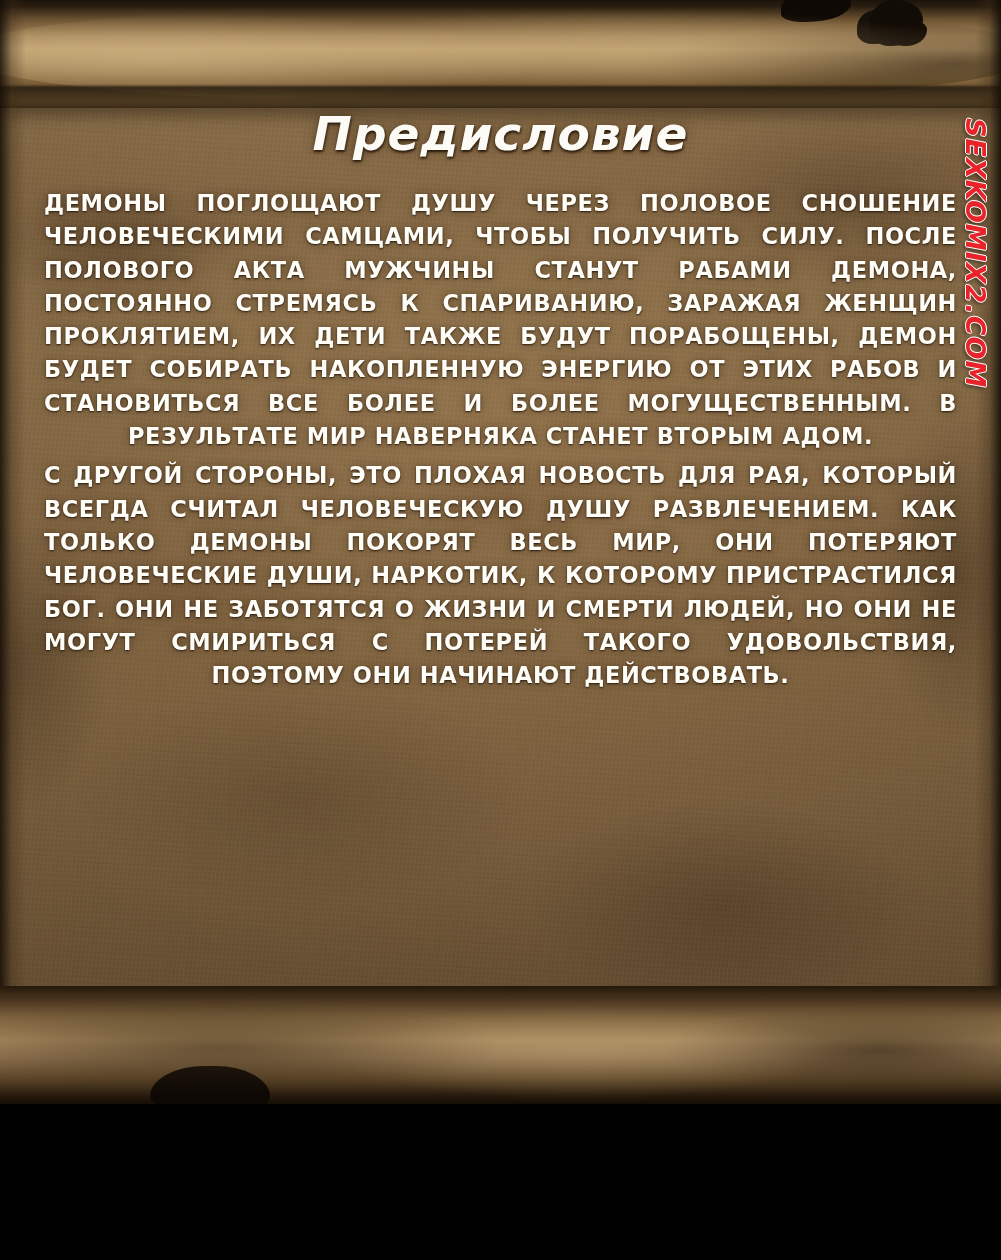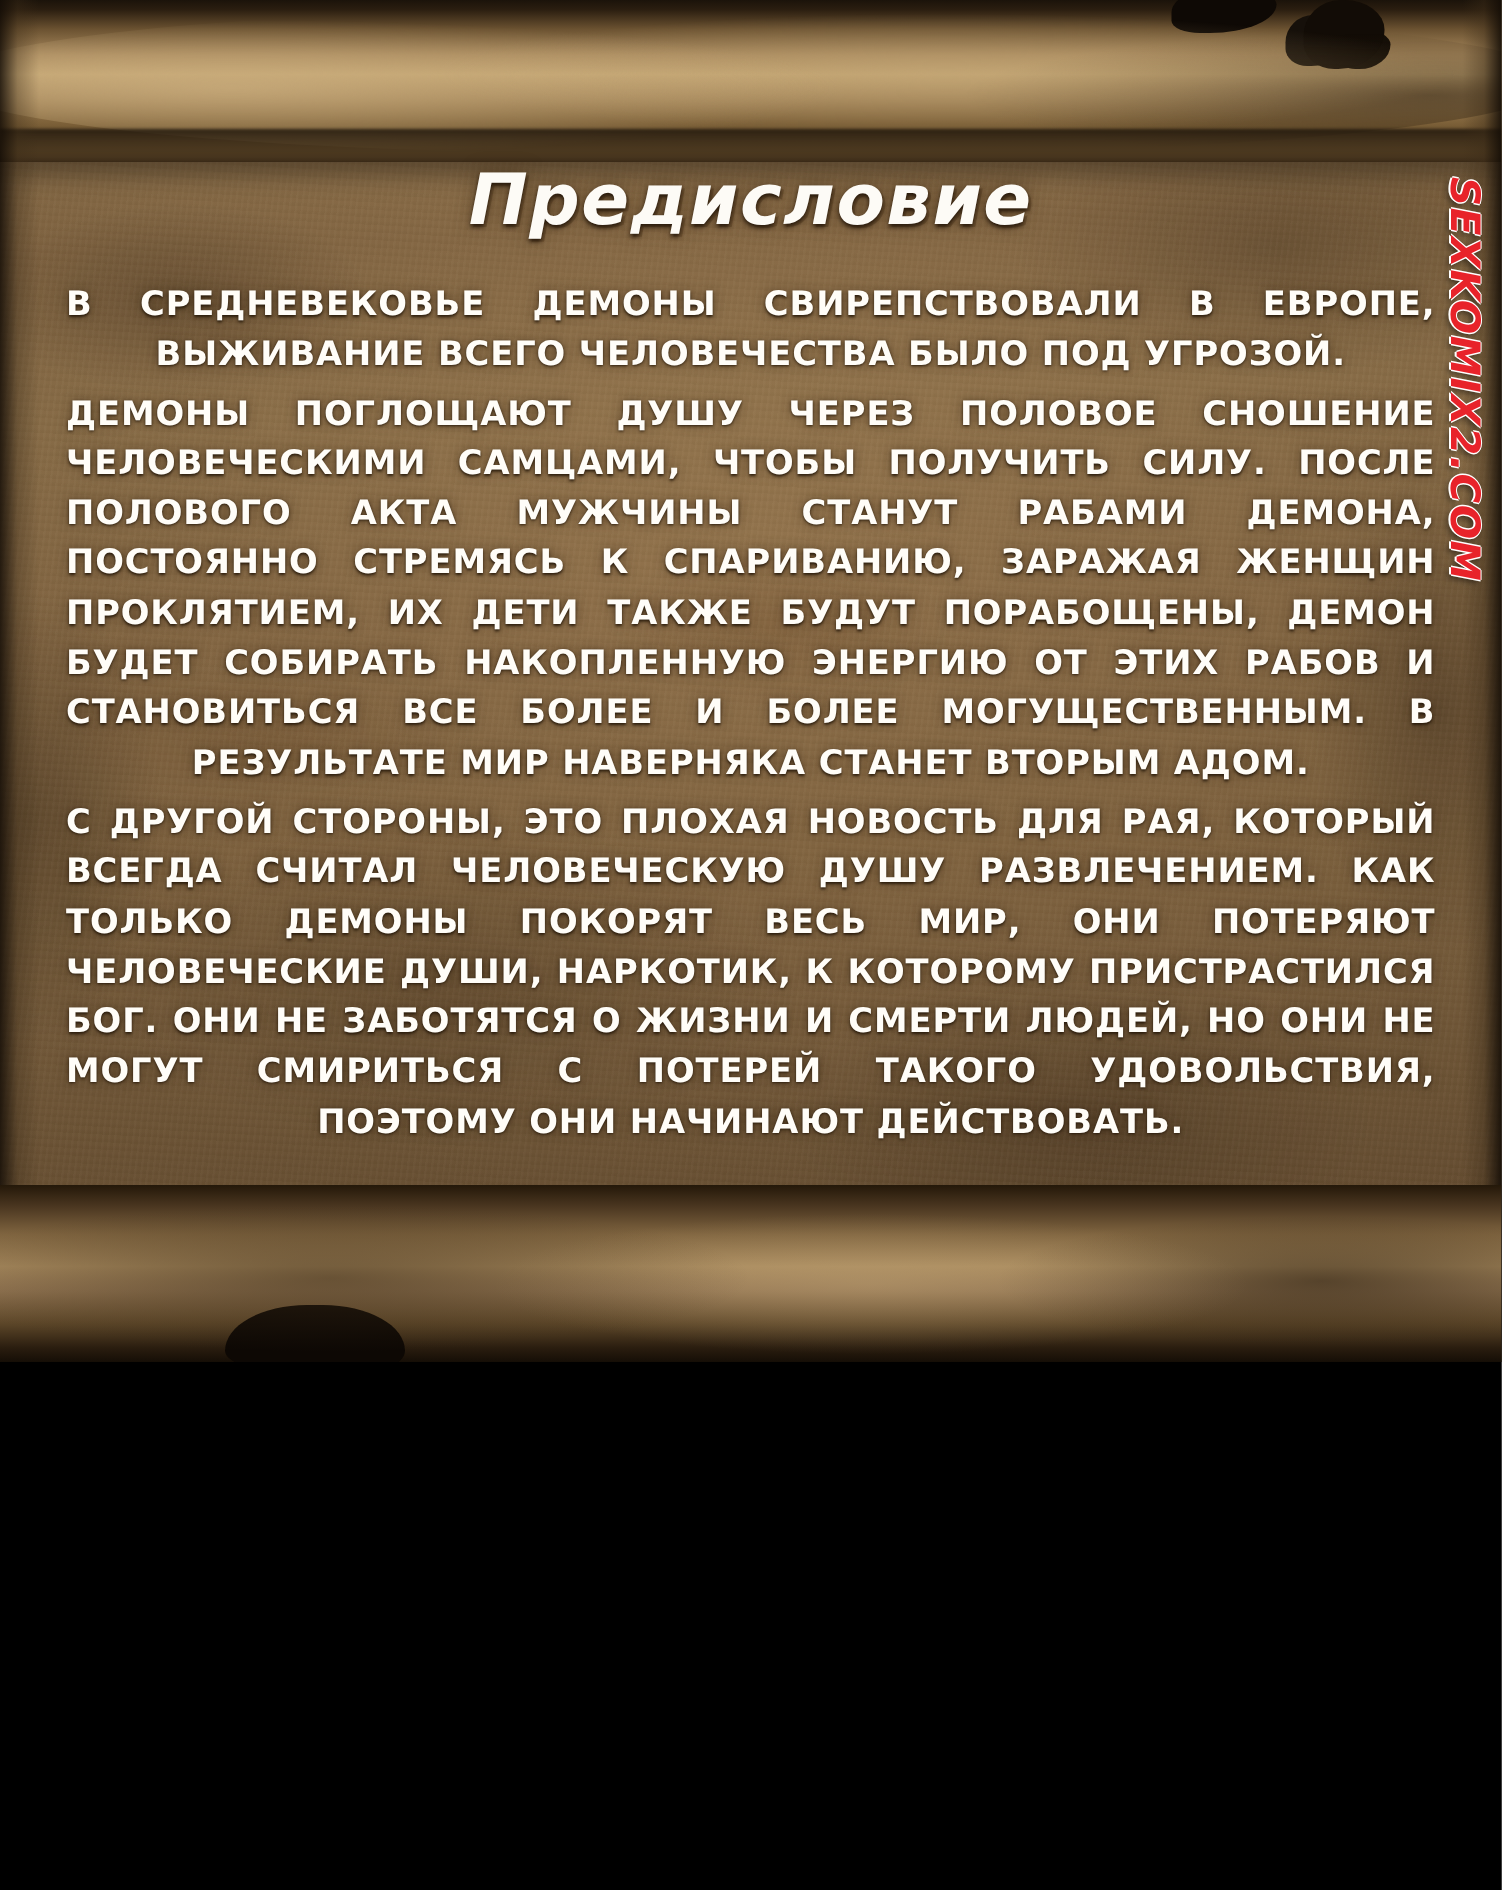--- a/index.html
+++ b/index.html
@@ -7,21 +7,21 @@
     padding: 0;
     background: #000;
   }
   body {
     font-family: "DejaVu Sans", sans-serif;
   }
 
   .page {
     position: relative;
     width: 1001px;
-    height: 908px;
+    height: 1104px;
     overflow: hidden;
     background:
       radial-gradient(ellipse 70% 50% at 50% 40%, rgba(150,118,78,0.55) 0%, rgba(120,92,58,0.25) 45%, rgba(70,52,30,0.25) 100%),
       linear-gradient(178deg, #8c6f4a 0%, #9a7c53 8%, #8b6d48 18%, #93764e 30%, #8a6c47 46%, #856843 62%, #7e6240 75%, #6f5537 88%, #5d4629 100%);
   }
 
   
   .grain {
     position: absolute;
     inset: 0;
@@ -220,21 +220,20 @@
     <div class="torn-blob"></div>
   </div>
   <div class="scroll-top-lip"></div>
 
   <div class="edge-left"></div>
   <div class="edge-right"></div>
 
   <div class="content">
     <h1 class="title">Предисловие</h1>
 
-    <p class="para">В средневековье демоны свирепствовали в Европе, выживание всего человечества было под угрозой.</p>
     <p class="para">Демоны поглощают душу через половое сношение человеческими самцами, чтобы получить силу. После полового акта мужчины станут рабами демона, постоянно стремясь к спариванию, заражая женщин проклятием, их дети также будут порабощены, демон будет собирать накопленную энергию от этих рабов и становиться все более и более могущественным. В результате мир наверняка станет вторым адом.</p>
     <p class="para">С другой стороны, это плохая новость для рая, который всегда считал человеческую душу развлечением. Как только демоны покорят весь мир, они потеряют человеческие души, наркотик, к которому пристрастился Бог. Они не заботятся о жизни и смерти людей, но они не могут смириться с потерей такого удовольствия, поэтому они начинают действовать.</p>
   </div>
 
   <div class="watermark">SEXKOMIX2.COM</div>
 
   <div class="scroll-bottom">
     <div class="bottom-notch"></div>
   </div>
 

